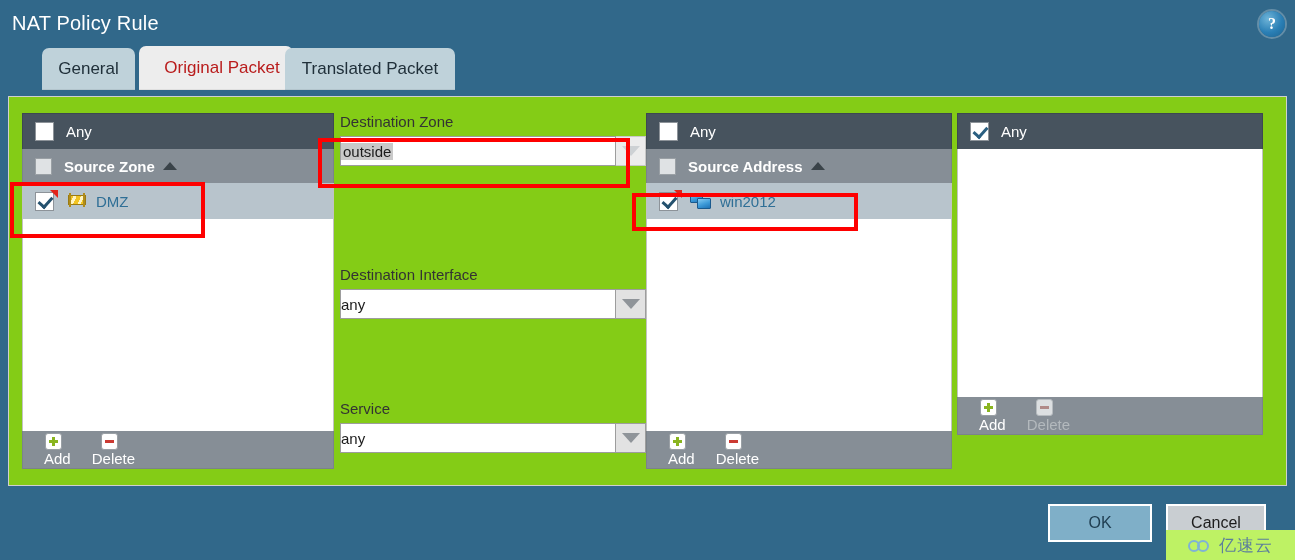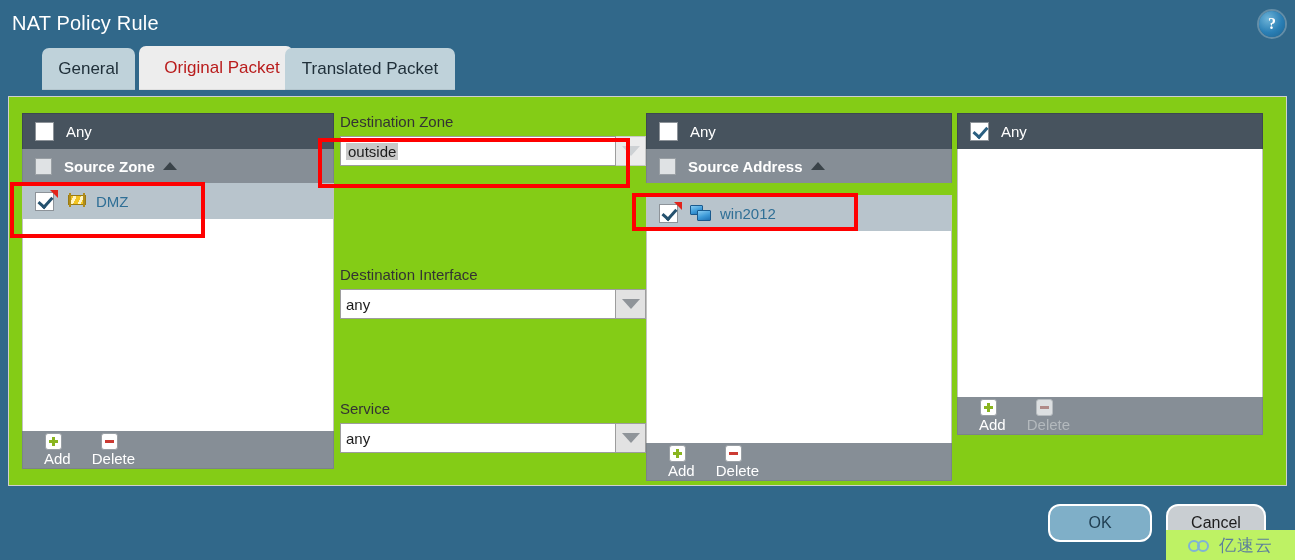--- a/index.html
+++ b/index.html
@@ -73,21 +73,21 @@
     width:0;height:0;margin-left:8px;
     border-left:7px solid transparent;border-right:7px solid transparent;
     border-bottom:8px solid #3a4349;
   }
 
   .col-body{
     background:#ffffff;border:1px solid #c2c2c2;border-top:none;border-bottom:none;
     box-sizing:border-box;overflow:hidden;
   }
   #col0 .col-body{height:248px;}
-  #col2 .col-body{height:248px;margin-top:12px;}
+  #col2 .col-body{height:248px;}
   #col3 .col-body{height:248px;}
 
   .row{
     height:36px;display:flex;align-items:center;background:#b8c4cc;cursor:pointer;
     border-bottom:1px solid #ffffff;
   }
   .row .rcb{margin-left:12px;position:relative;}
   .row .ricon{margin-left:12px;width:22px;height:18px;position:relative;}
   .row .lbl{margin-left:8px;color:#2f6f96;font-size:15px;}
 
@@ -126,21 +126,21 @@
     position:absolute;right:-5px;top:-3px;width:0;height:0;
     border-left:8px solid transparent;border-top:8px solid #e2231a;
   }
 
   
   #col1{position:absolute;left:331px;top:16px;width:306px;height:356px;}
   .field-label{color:#333333;font-size:15px;margin-bottom:6px;}
   .field-box{position:relative;height:30px;display:flex;}
   .field-input{
     flex:1;background:#ffffff;border:1px solid #9d9d9d;box-sizing:border-box;
-    display:flex;align-items:center;padding-left:5px;font-size:15px;color:#1c1c1c;
+    display:flex;align-items:center;font-size:15px;color:#1c1c1c;
   }
   .field-input .sel{background:#c9c9c9;padding:0 2px;}
   .dd-btn{
     width:30px;background:#e2e2e2;border:1px solid #9d9d9d;border-left:none;
     box-sizing:border-box;display:flex;align-items:center;justify-content:center;cursor:pointer;
   }
   .dd-btn.light{background:#ececec;border-color:#c8c8c8;}
   .caret-down{
     width:0;height:0;border-left:9px solid transparent;border-right:9px solid transparent;
     border-top:10px solid #8f9499;
@@ -161,21 +161,21 @@
   .host-icon{width:22px;height:18px;position:relative;display:inline-block;}
   .host-icon .m1,.host-icon .m2{
     position:absolute;border:1px solid #1a5a8e;border-radius:1px;box-sizing:border-box;
     background:linear-gradient(160deg,#86cbf2 0%,#3d9ad8 55%,#1f72b5 100%);
   }
   .host-icon .m1{left:0px;top:1px;width:13px;height:10px;}
   .host-icon .m2{left:7px;top:6px;width:14px;height:11px;}
 
   
   .btn{
-    position:absolute;height:38px;border-radius:12px;
+    position:absolute;height:38px;border-radius:0;
     display:flex;align-items:center;justify-content:center;
     font-size:16px;cursor:pointer;box-sizing:border-box;
   }
   .btn-ok{left:1048px;top:504px;width:104px;background:#7fafc8;border:2px solid #ffffff;color:#1e3d50;}
   .btn-cancel{left:1166px;top:504px;width:100px;background:#c9ced2;border:2px solid #ffffff;color:#1c1c1c;}
 
   
   .redbox{position:absolute;border:4px solid #fe0000;box-sizing:border-box;pointer-events:none;}
   #rb-dmz{left:10px;top:182px;width:195px;height:56px;}
   #rb-outside{left:318px;top:138px;width:312px;height:50px;}

